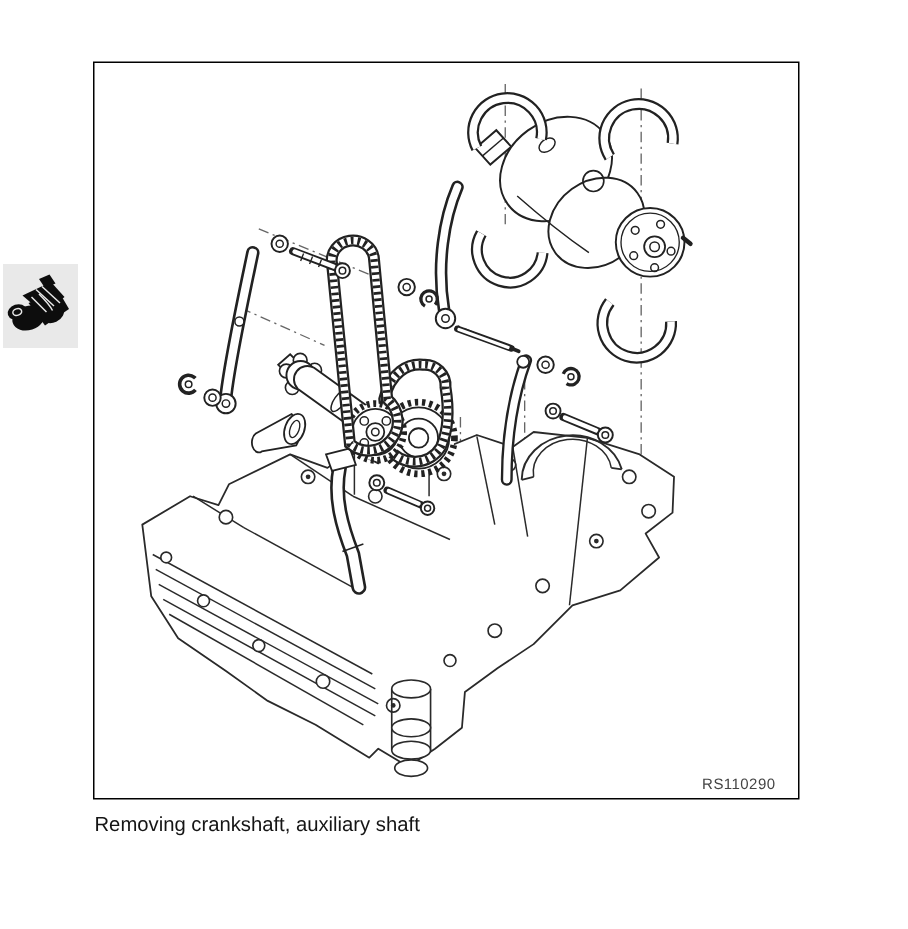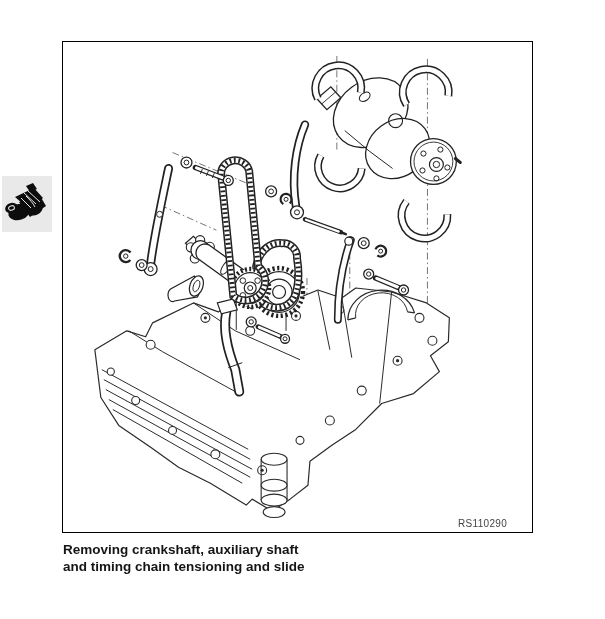--- a/index.html
+++ b/index.html
@@ -11,28 +11,28 @@
     position:absolute;left:2px;top:176px;width:50px;height:56px;
     background:#e9e9e9;
   }
   .margin-icon svg{display:block;width:100%;height:100%;}
   .figure-frame{
     position:absolute;left:62px;top:41px;width:471px;height:492px;
     border:1.5px solid #000;box-sizing:border-box;background:#fff;
   }
   .figure-frame svg.diagram{position:absolute;left:0;top:0;width:100%;height:100%;}
   .figure-code{
-    position:absolute;right:25px;bottom:3px;
+    position:absolute;right:15px;bottom:3px;
     font-size:10px;color:#444;letter-spacing:.3px;
   }
   .figure-caption{
     position:absolute;left:63px;top:542px;width:270px;
     font-size:13.5px;line-height:16.5px;color:#151515;
   }
-  .figure-caption div{white-space:nowrap;font-weight:bold;}
+  .figure-caption div{white-space:nowrap;}
 </style>
 </head>
 <body>
 
 <div class="margin-icon">
   <svg viewBox="0 0 50 56">
     <g fill="#0d0d0d" stroke="none">
       <path d="M13,21 L32,12 L41,22 L27,33 Z"></path>
       <path d="M17,26 L37,18 L44,30 L28,41 Z"></path>
       <ellipse cx="17" cy="36" rx="11" ry="8" transform="rotate(-18 17 36)"></ellipse>
@@ -277,14 +277,13 @@
       <path d="M407,201 A23,23 0 1 0 448,214" stroke="#222" stroke-width="8"></path>
       <path d="M407,201 A23,23 0 1 0 448,214" stroke="#fff" stroke-width="5"></path>
     </g>
   </svg>
 
   <span class="figure-code">RS110290</span>
 </div>
 
 <div class="figure-caption">
   <div>Removing crankshaft, auxiliary shaft</div>
-  <div>and timing chain tensioning and slide</div>
 </div>
 
 </body></html>

